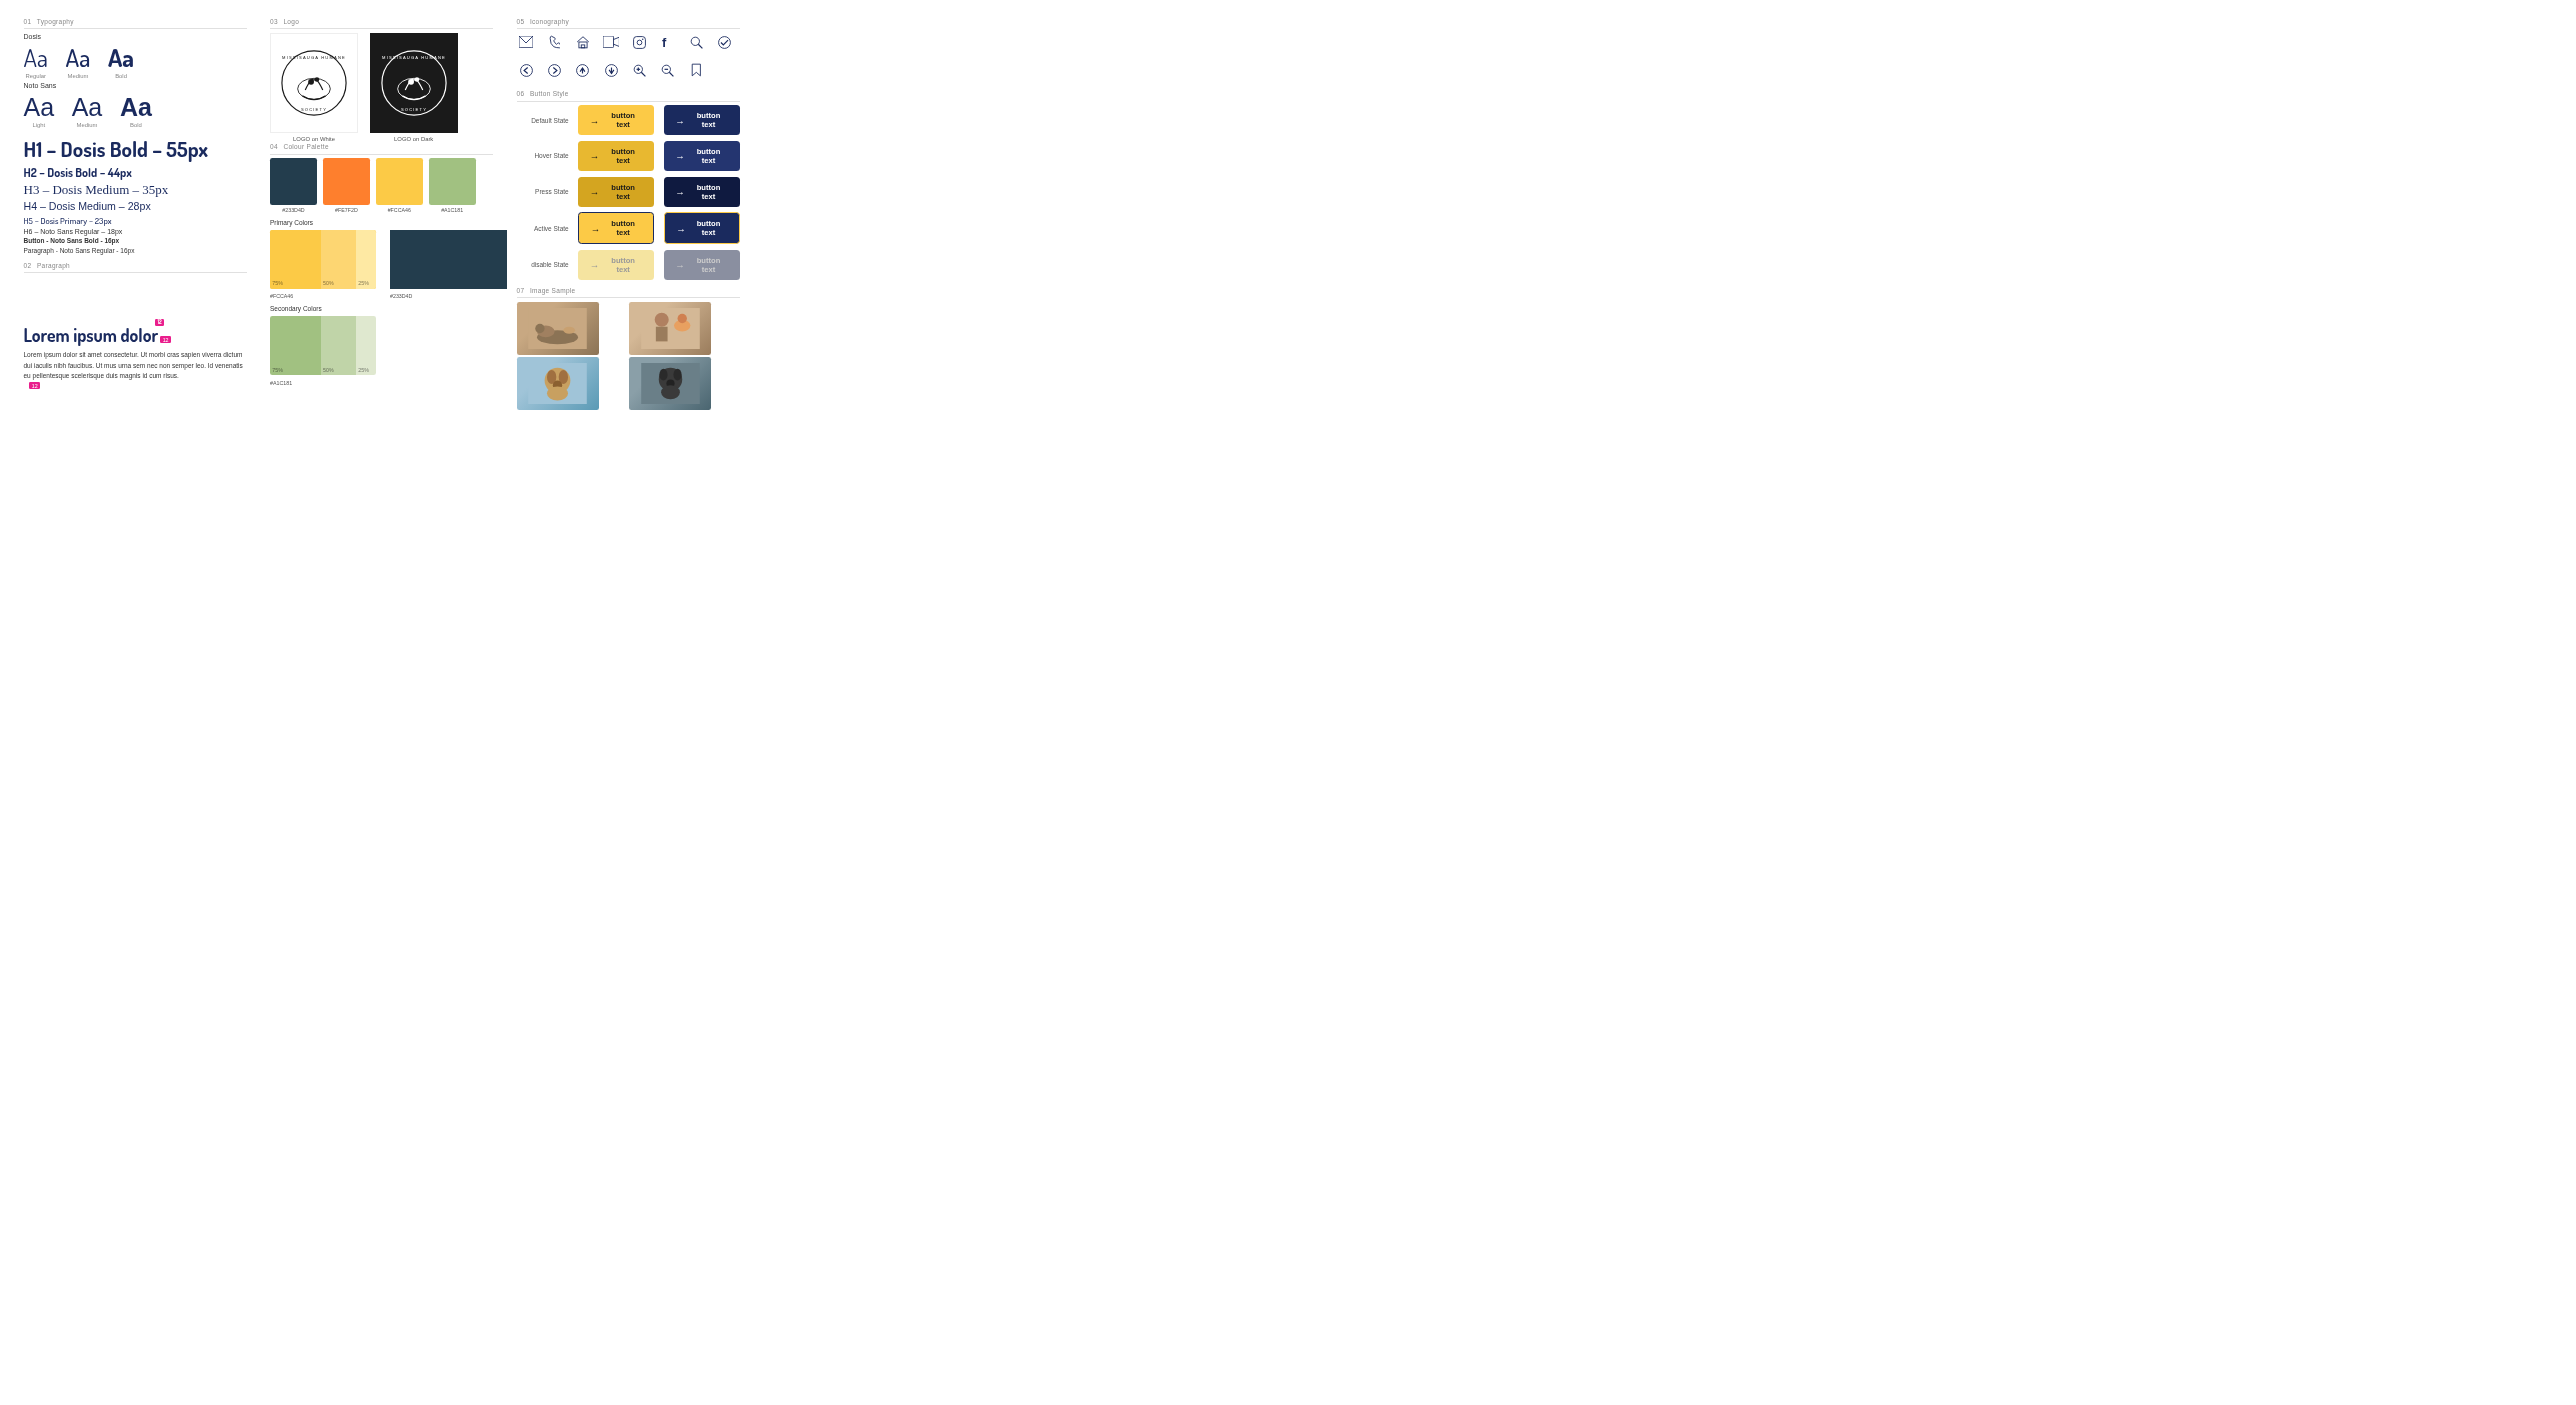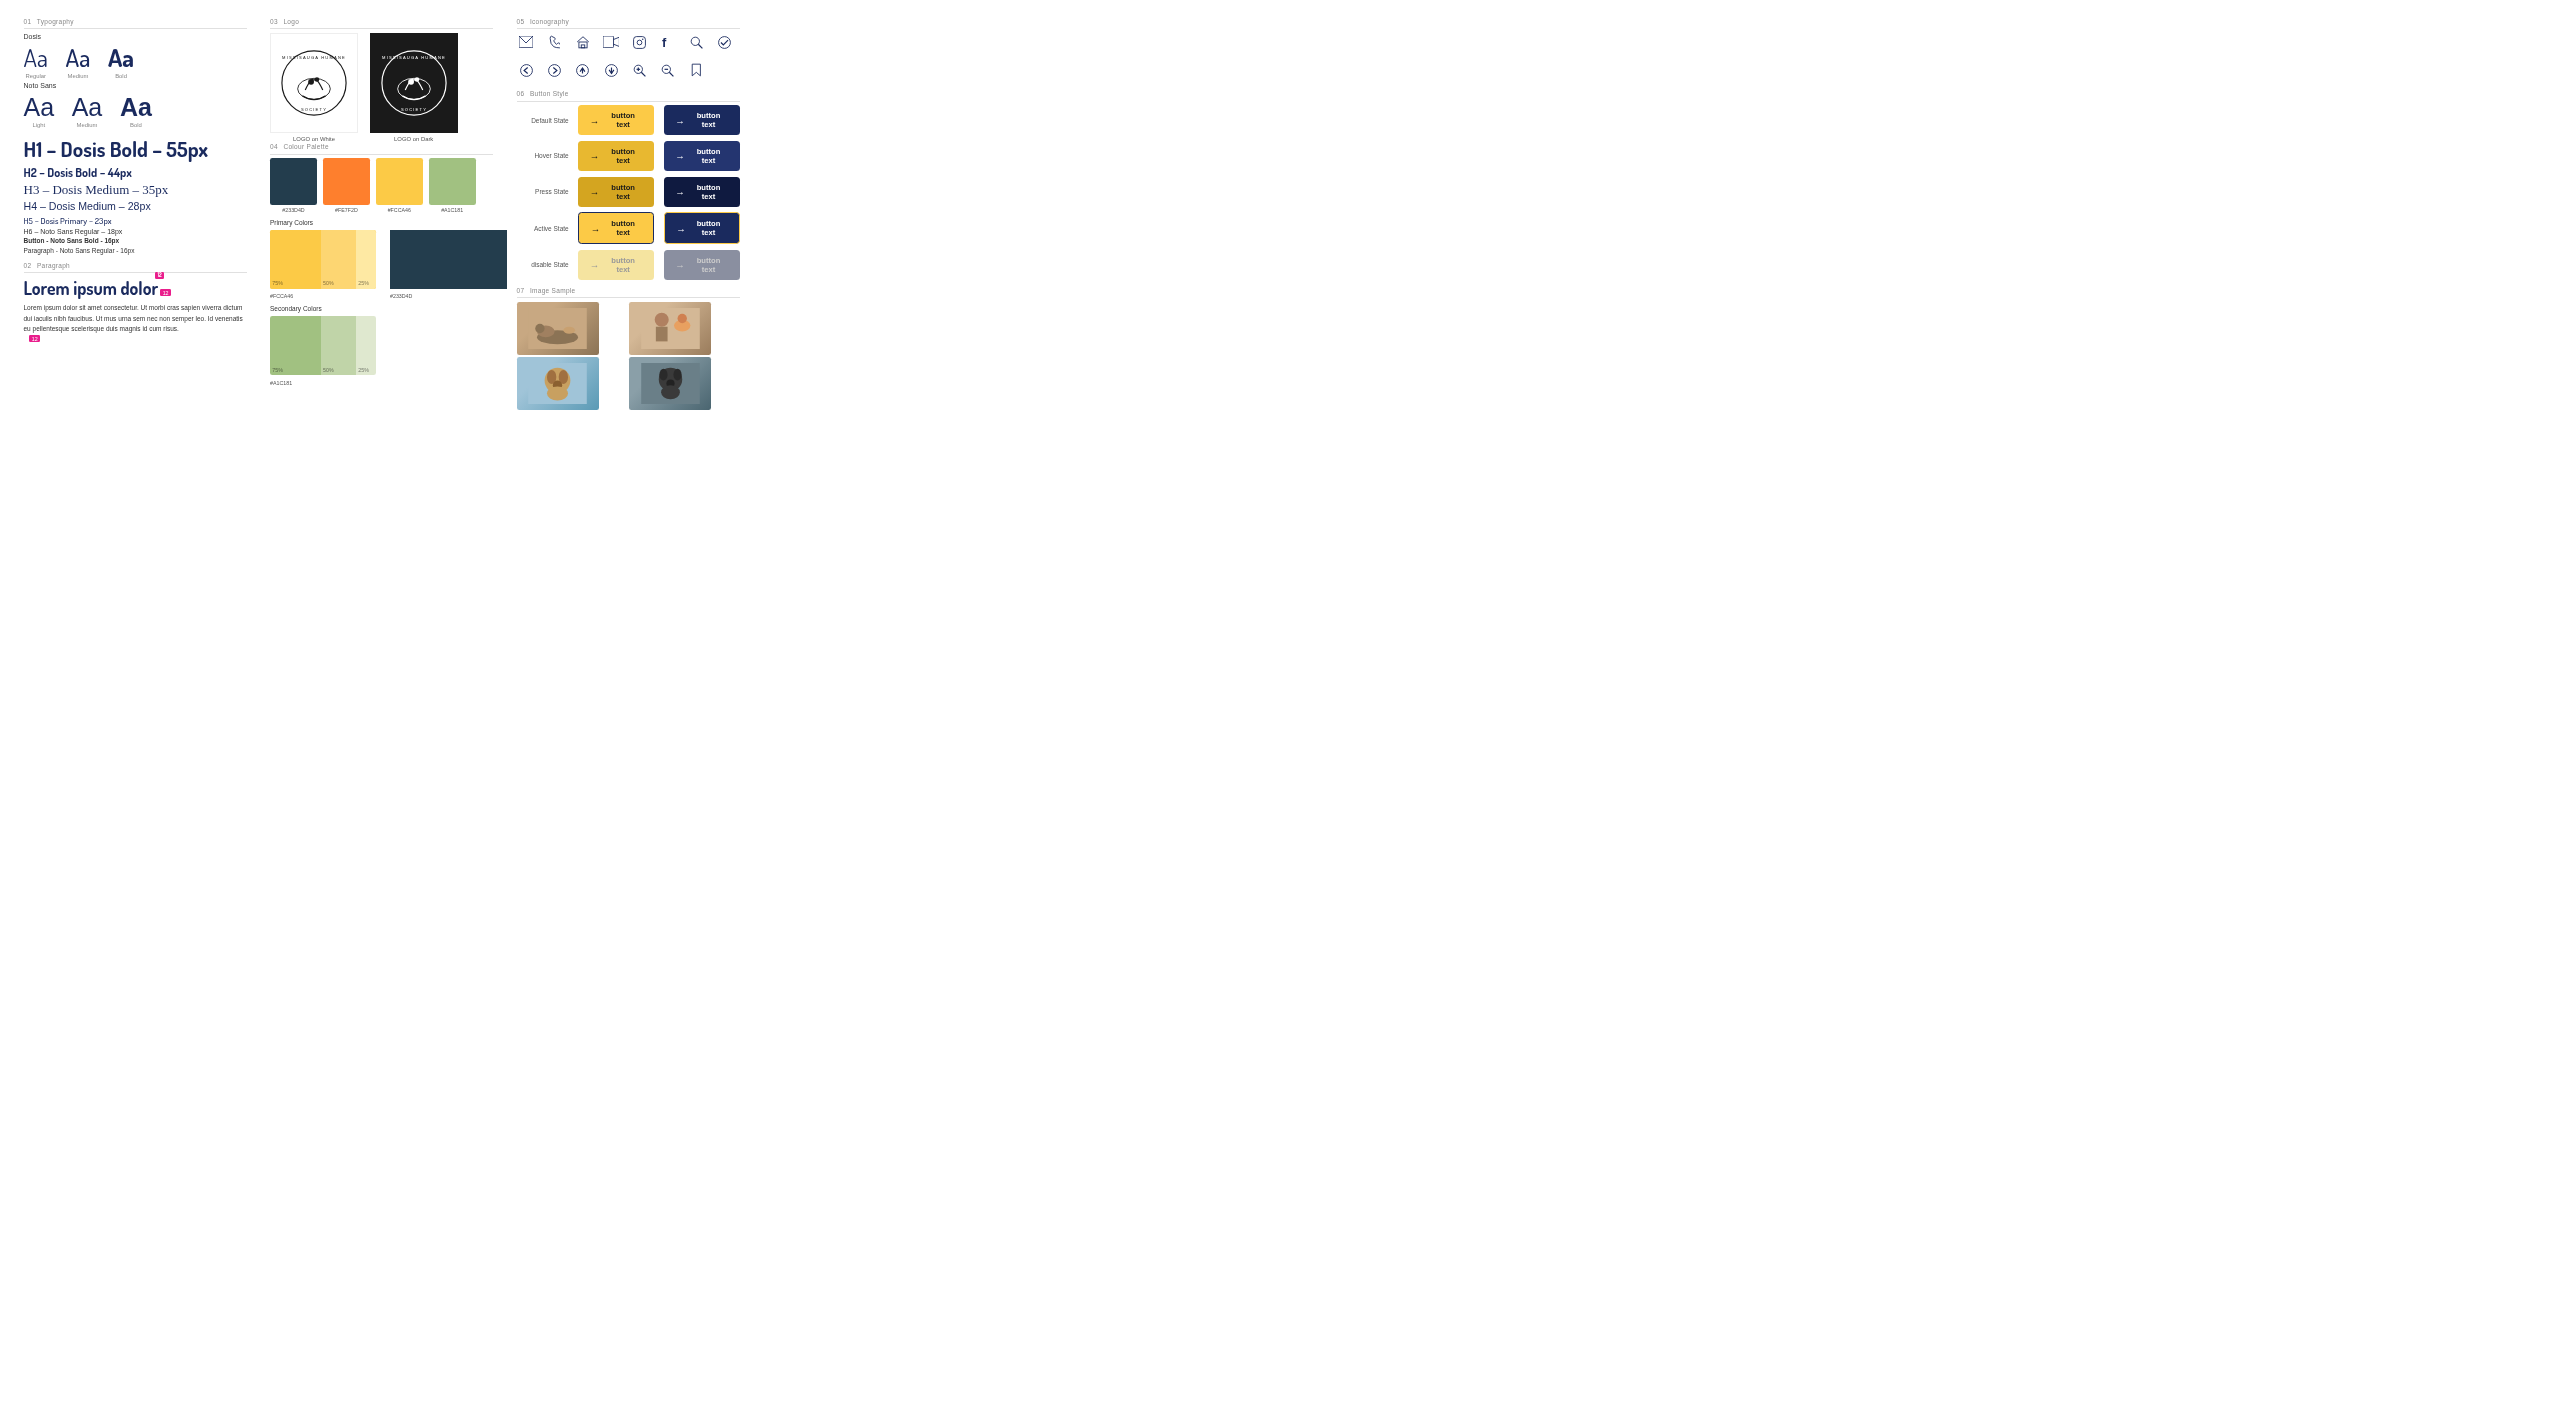--- a/index.html
+++ b/index.html
@@ -359,21 +359,21 @@
         <div class="button-text-sample">Button - Noto Sans Bold - 16px</div>
         <div class="paragraph-sample">Paragraph - Noto Sans Regular - 16px</div>
       </div>
     </div>
 
     <div>
       <div class="section-title">
         <span>02</span>
         <span>Paragraph</span>
       </div>
-      <div style="position:relative; display:inline-block;">
+      <div style="position:relative; display:inline-block;margin-top:47px;">
         <div class="paragraph-heading">
           <span>Lorem ipsum dolor</span>
           <span class="pink-badge">12</span>
         </div>
       </div>
       <div style="position:relative; display:inline-block; margin-top:3.5px;">
         <span class="pink-badge" style="position:relative; top:0; right:0; margin-bottom:2.3px;">12</span>
       </div>
       <div class="paragraph-body">Lorem ipsum dolor sit amet consectetur. Ut morbi cras sapien viverra dictum dui iaculis nibh faucibus. Ut mus urna sem nec non semper leo. Id venenatis eu pellentesque scelerisque duis magnis id cum risus.</div>
       <div style="margin-top:3.5px;">

